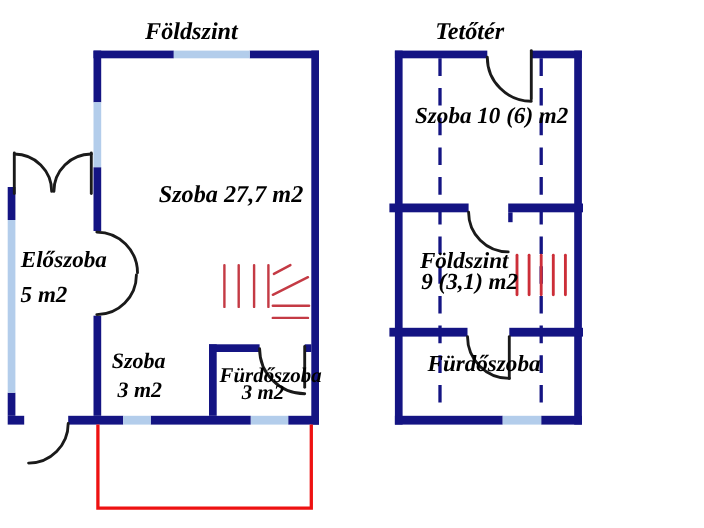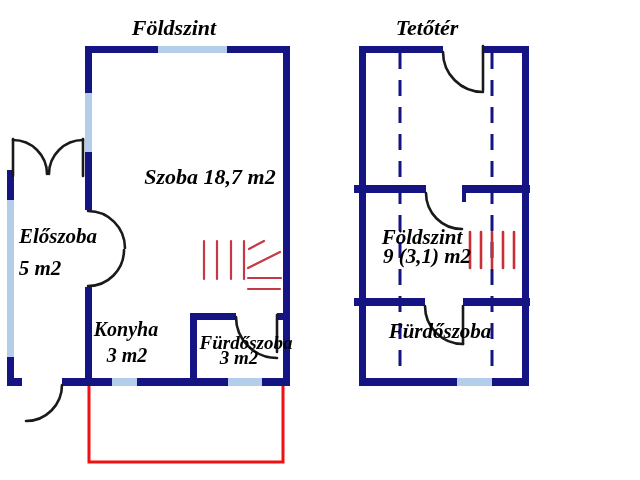--- a/index.html
+++ b/index.html
@@ -134,25 +134,26 @@
         <line class="stair2" x1="492" y1="232" x2="492" y2="268"></line>
         <line class="stair2" x1="503" y1="232" x2="503" y2="268"></line>
         <line class="stair2" x1="514" y1="232" x2="514" y2="268"></line>
       </g>
     </g>
   </svg>
 
   <div class="lbl t22" style="left:174px;top:28px">Földszint</div>
   <div class="lbl t22" style="left:427px;top:28px">Tetőtér</div>
 
-  <div class="lbl t22" style="left:210px;top:177px">Szoba 18,7 m2</div>
+  <div class="lbl t22" style="left:210px;top:177px">Szoba 27,7 m2</div>
   <div class="lbl t21" style="left:58px;top:236px">Előszoba</div>
   <div class="lbl t21" style="left:40px;top:268px">5 m2</div>
-  <div class="lbl t20" style="left:126px;top:329px">Konyha</div>
+  <div class="lbl t20" style="left:126px;top:329px">Szoba</div>
   <div class="lbl t20" style="left:127px;top:355px">3 m2</div>
   <div class="lbl t19" style="left:246px;top:342px">Fürdőszoba</div>
   <div class="lbl t19" style="left:239px;top:357px">3 m2</div>
 
+  <div class="lbl t21" style="left:447px;top:105px">Szoba 10 (6) m2</div>
   <div class="lbl t21" style="left:422px;top:237px">Földszint</div>
   <div class="lbl t21" style="left:427px;top:256px">9 (3,1) m2</div>
   <div class="lbl t21" style="left:440px;top:331px">Fürdőszoba</div>
 
 </div>
 
 </body></html>

